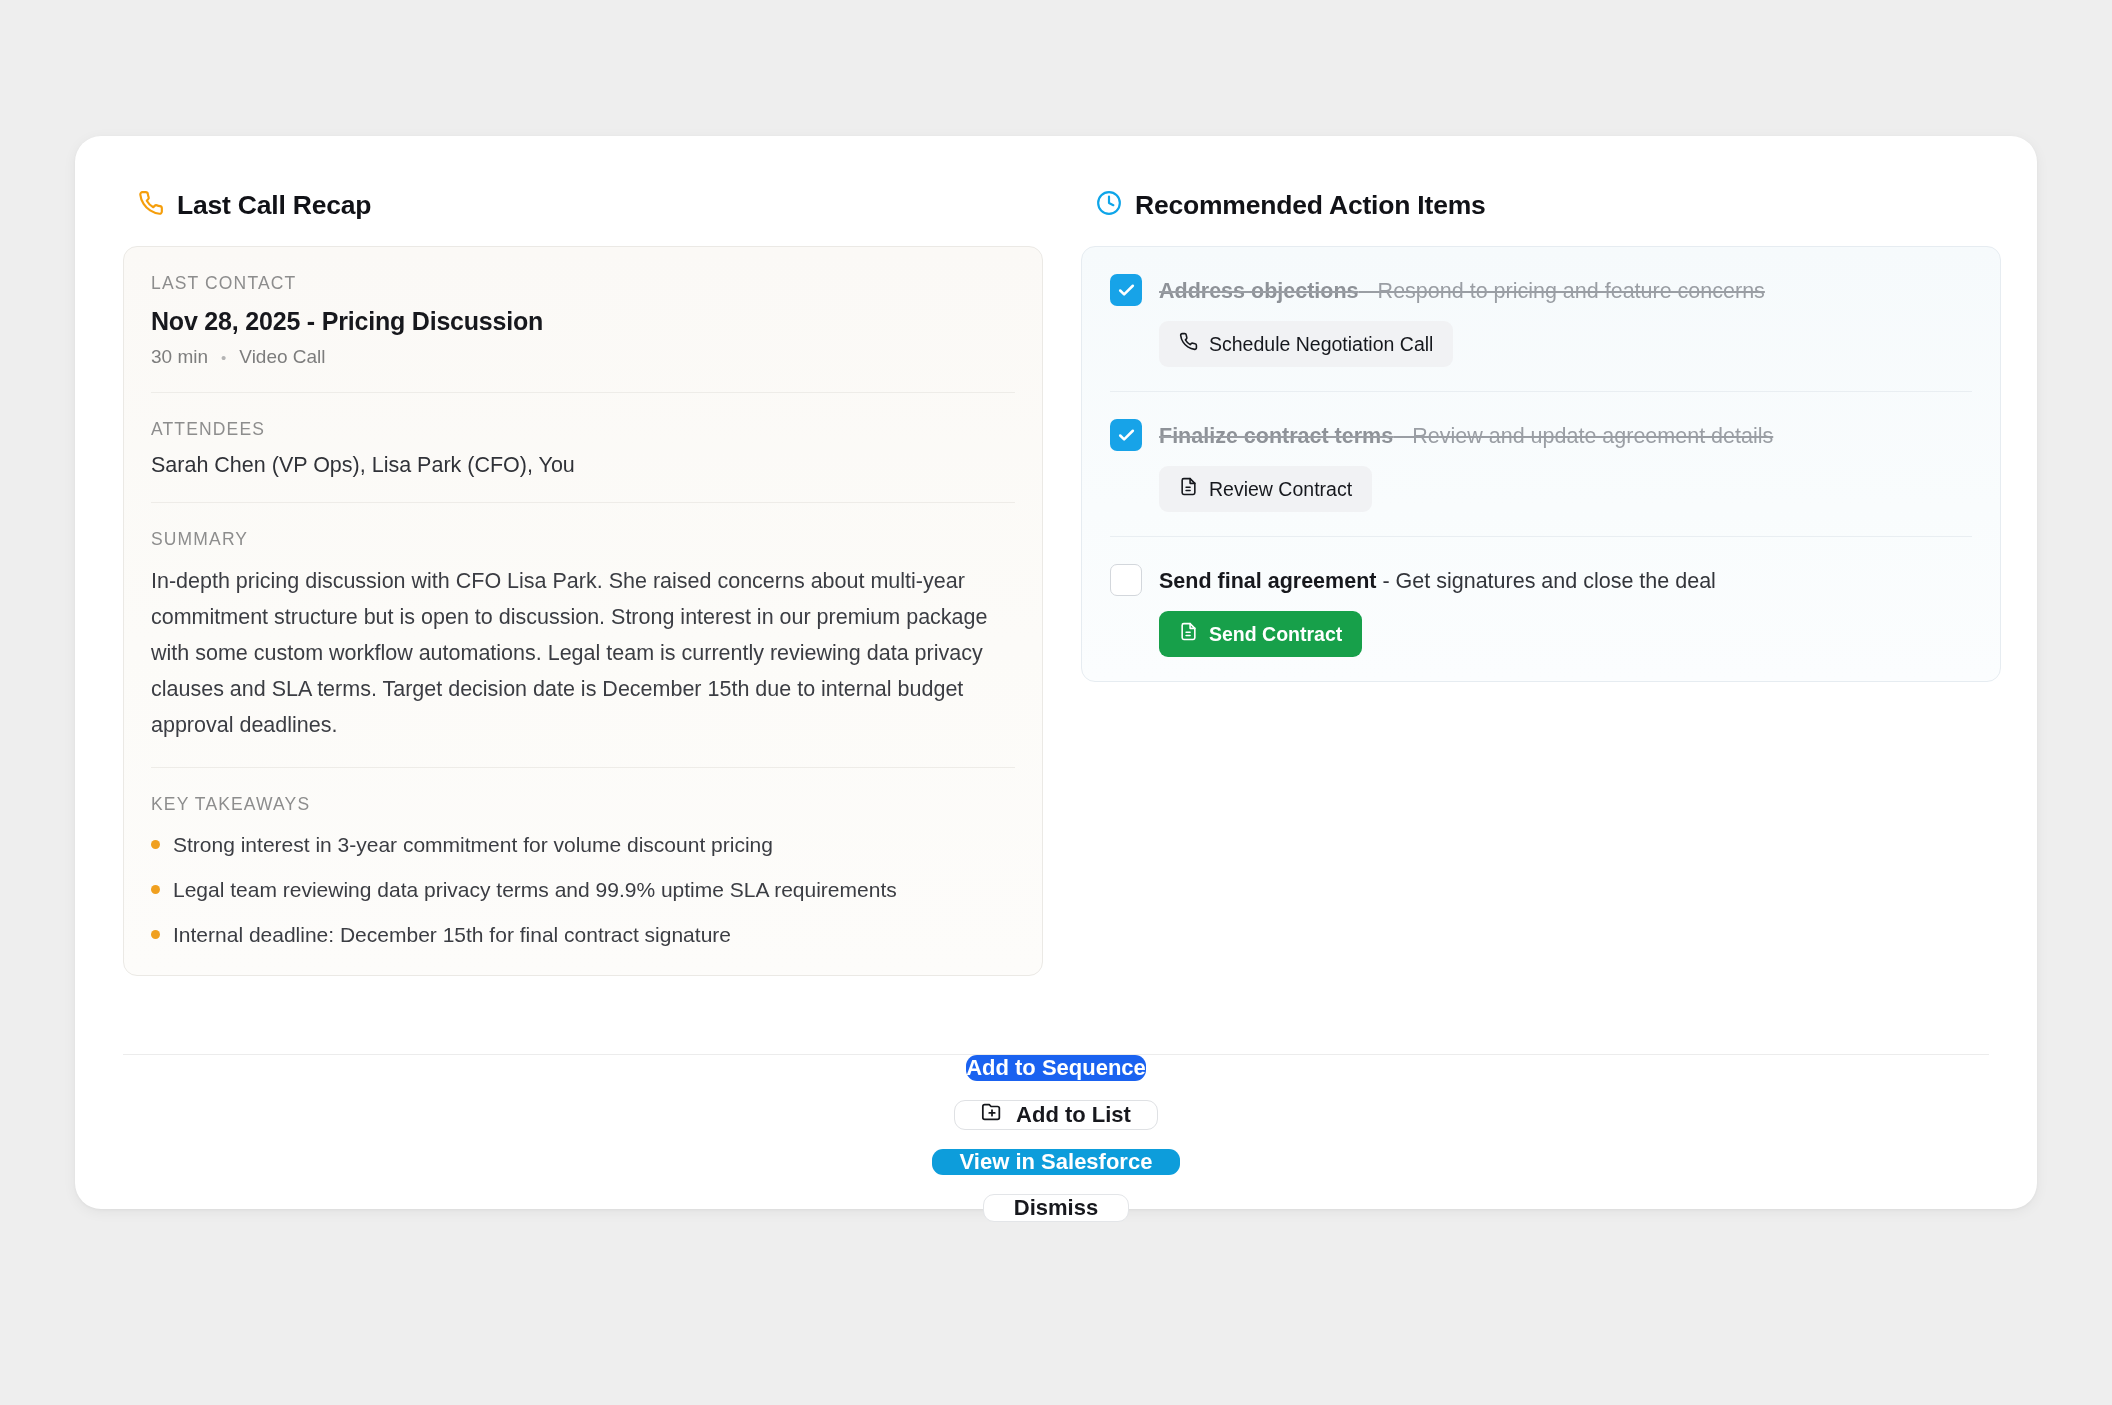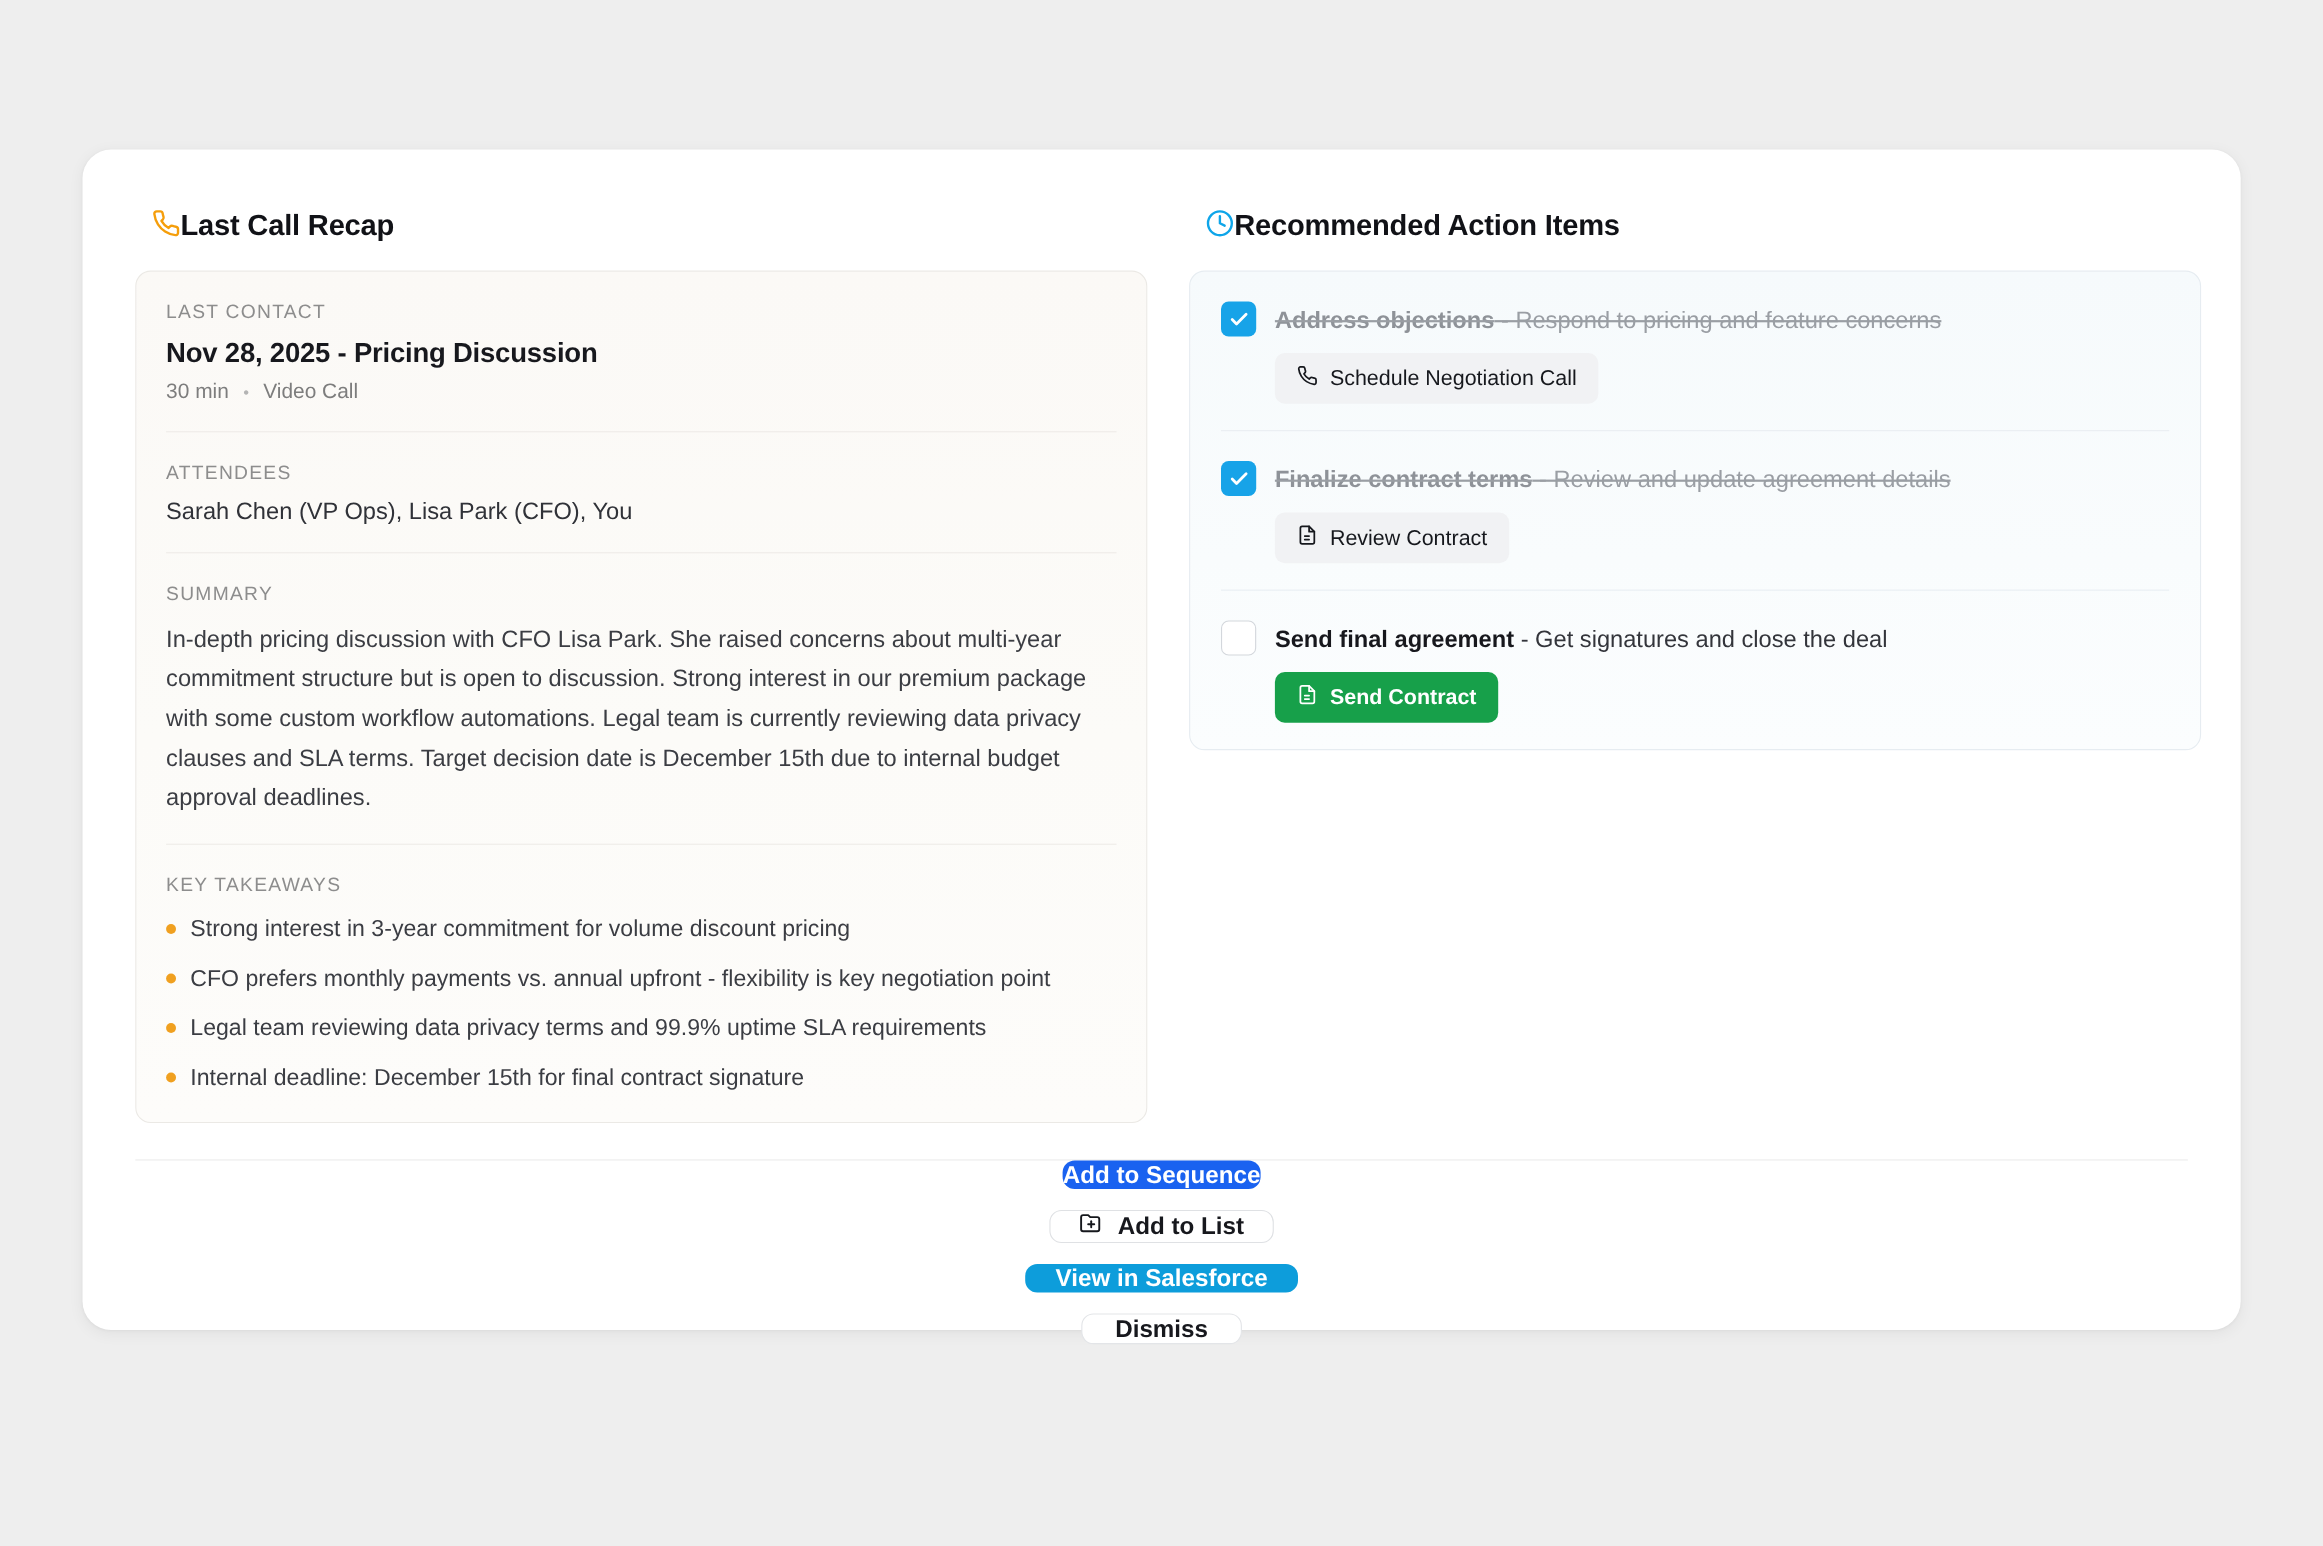--- a/index.html
+++ b/index.html
@@ -38,20 +38,21 @@
     padding: 52px 48px 0 48px;
     gap: 28px;
   }
   .col-left  { width: 930px; flex: none; }
   .col-right { width: 930px; flex: none; }
 
   
   .sec-head {
     display: flex;
     align-items: center;
+    gap: 13px;
     height: 34px;
     margin-bottom: 24px;
     padding-left: 15px;
   }
   .sec-head .title {
     font-size: 26.5px;
     font-weight: bold;
     color: #111217;
     letter-spacing: -0.2px;
   }
@@ -278,24 +279,20 @@
 
           <div class="block">
             <div class="kicker">KEY TAKEAWAYS</div>
             <ul class="takeaways">
               <li>
                 <span class="bullet"></span>
                 <span>Strong interest in 3-year commitment for volume discount pricing</span>
               </li>
               <li>
                 <span class="bullet"></span>
-                <span>CFO prefers monthly payments vs. annual upfront - flexibility is key negotiation point</span>
-              </li>
-              <li>
-                <span class="bullet"></span>
                 <span>Legal team reviewing data privacy terms and 99.9% uptime SLA requirements</span>
               </li>
               <li>
                 <span class="bullet"></span>
                 <span>Internal deadline: December 15th for final contract signature</span>
               </li>
             </ul>
           </div>
 
         </div>

